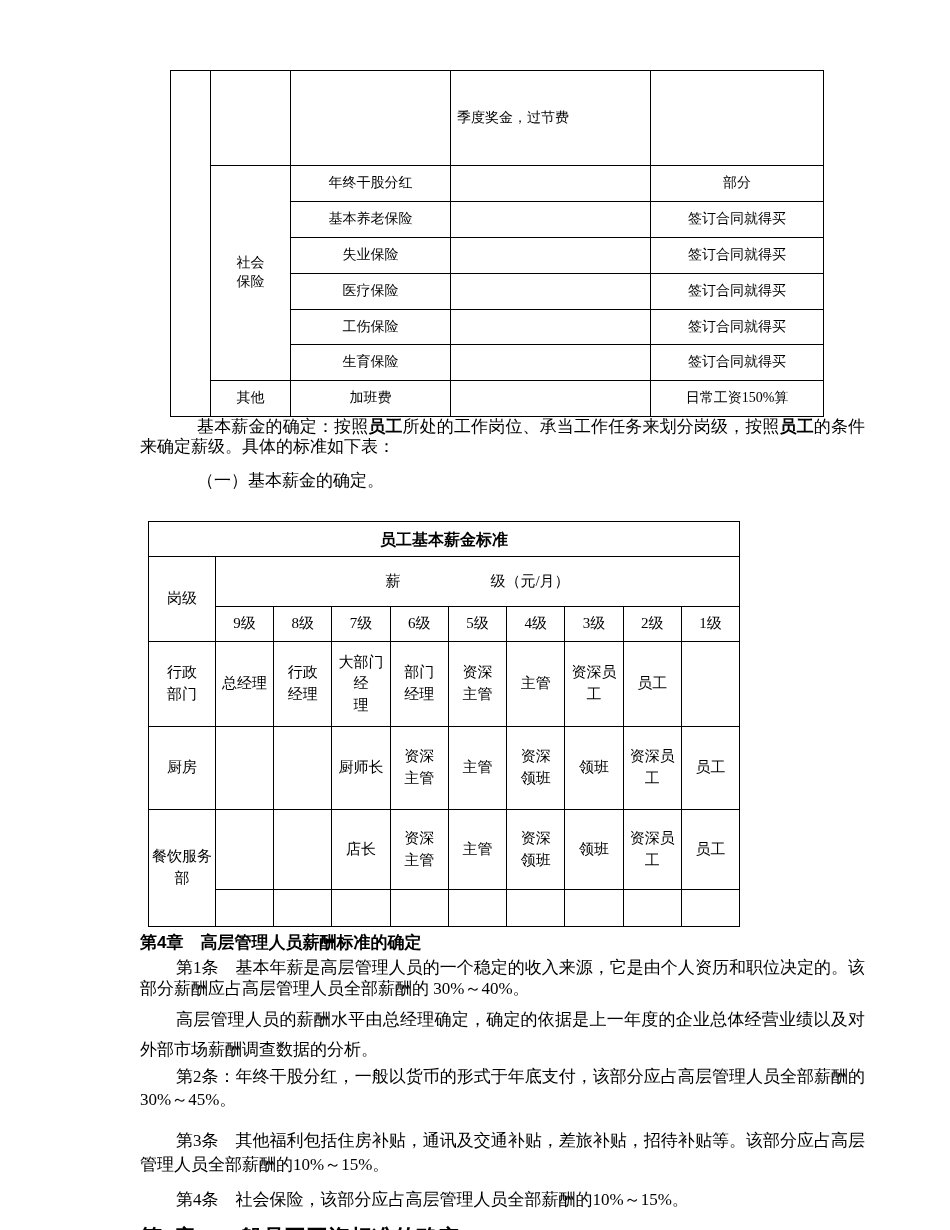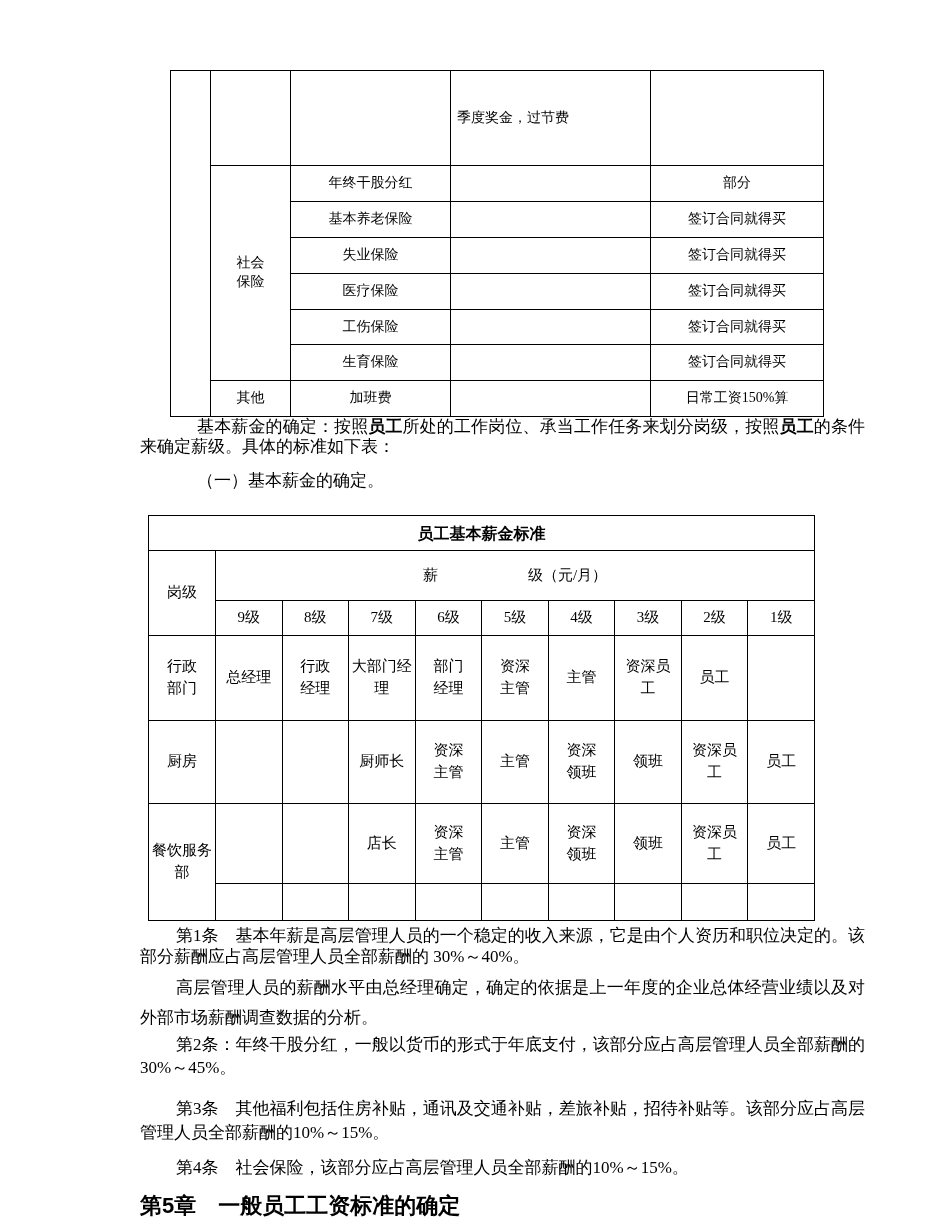--- a/index.html
+++ b/index.html
@@ -20,21 +20,21 @@
   .t1 td {
     font-size:14px; text-align:center; vertical-align:middle;
     padding:8px 3px; line-height:1.35; white-space:pre-line;
   }
   .t1 .r-tall  { height:95px; }
   .t1 .r-ins   { height:25px; }
   .t1 .r-other { height:22px; }
   .t1 .cell-bonus { text-align:left; padding-left:6px; }
 
   
-  .t2 { margin:24px 0 0 148px; width:667px; }
+  .t2 { margin:30px 0 0 148px; width:592px; }
   .t2 td {
     font-size:15px; text-align:center; vertical-align:middle;
     padding:1px 2px; line-height:1.45; white-space:pre-line;
   }
   .t2 .r-title   { height:35px; }
   .t2 .r-title td{ font-weight:700; font-size:16px; }
   .t2 .r-salary  { height:50px; }
   .t2 .r-grades  { height:35px;padding-left:48px; }
   .t2 .r-admin   { height:85px;padding-left:40px; }
   .t2 .r-kitchen { height:83px; }
@@ -218,20 +218,21 @@
       <td></td>
       <td></td>
       <td></td>
       <td></td>
       <td></td>
       <td></td>
     </tr>
   </tbody>
     </table>
 
+  <h2 class="ch-title ch4-title">第4章　高层管理人员薪酬标准的确定</h2>
   <p class="body-p indent-sm pp-c4-1">第1条　基本年薪是高层管理人员的一个稳定的收入来源，它是由个人资历和职位决定的。该部分薪酬应占高层管理人员全部薪酬的 30%～40%。</p>
   <p class="body-p indent-sm pp-c4-2">高层管理人员的薪酬水平由总经理确定，确定的依据是上一年度的企业总体经营业绩以及对外部市场薪酬调查数据的分析。</p>
   <p class="body-p indent-sm pp-c4-3">第2条：年终干股分红，一般以货币的形式于年底支付，该部分应占高层管理人员全部薪酬的30%～45%。</p>
   <p class="body-p indent-sm pp-c4-4">第3条　其他福利包括住房补贴，通讯及交通补贴，差旅补贴，招待补贴等。该部分应占高层管理人员全部薪酬的10%～15%。</p>
   <p class="body-p indent-sm pp-c4-5">第4条　社会保险，该部分应占高层管理人员全部薪酬的10%～15%。</p>
 
   <h2 class="ch-title ch5-title">第5章　一般员工工资标准的确定</h2>
 
 </div>
 

